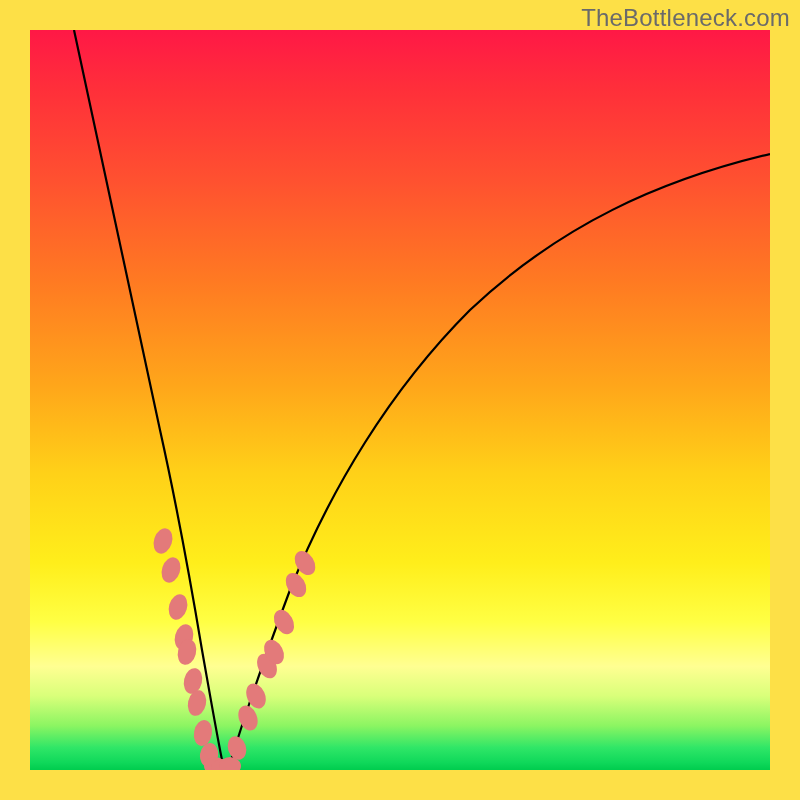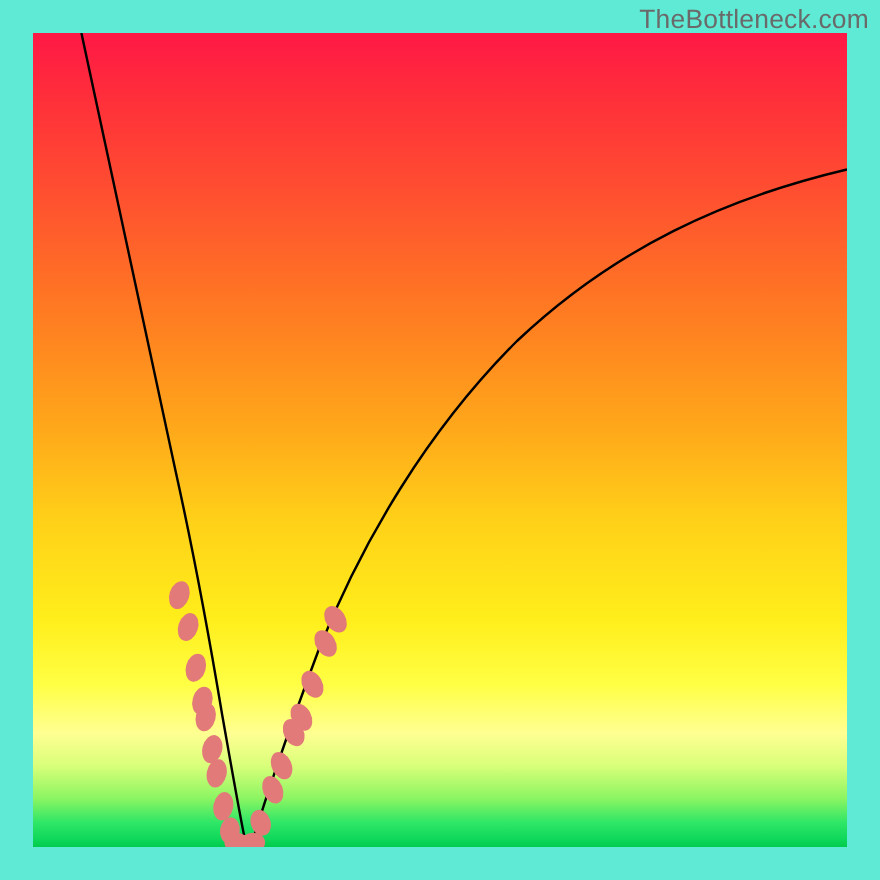--- a/index.html
+++ b/index.html
@@ -8,21 +8,21 @@
     width: 800px;
     height: 800px;
     background: #000;
     overflow: hidden;
     font-family: Arial, Helvetica, sans-serif;
   }
   .frame {
     position: relative;
     width: 800px;
     height: 800px;
-    background: #5eead4;
+    background: #fde047;
   }
   .watermark {
     position: absolute;
     top: 4px;
     right: 10px;
     color: #6a6a6a;
     font-size: 24px;
     font-weight: 500;
     letter-spacing: 0.2px;
     z-index: 30;

